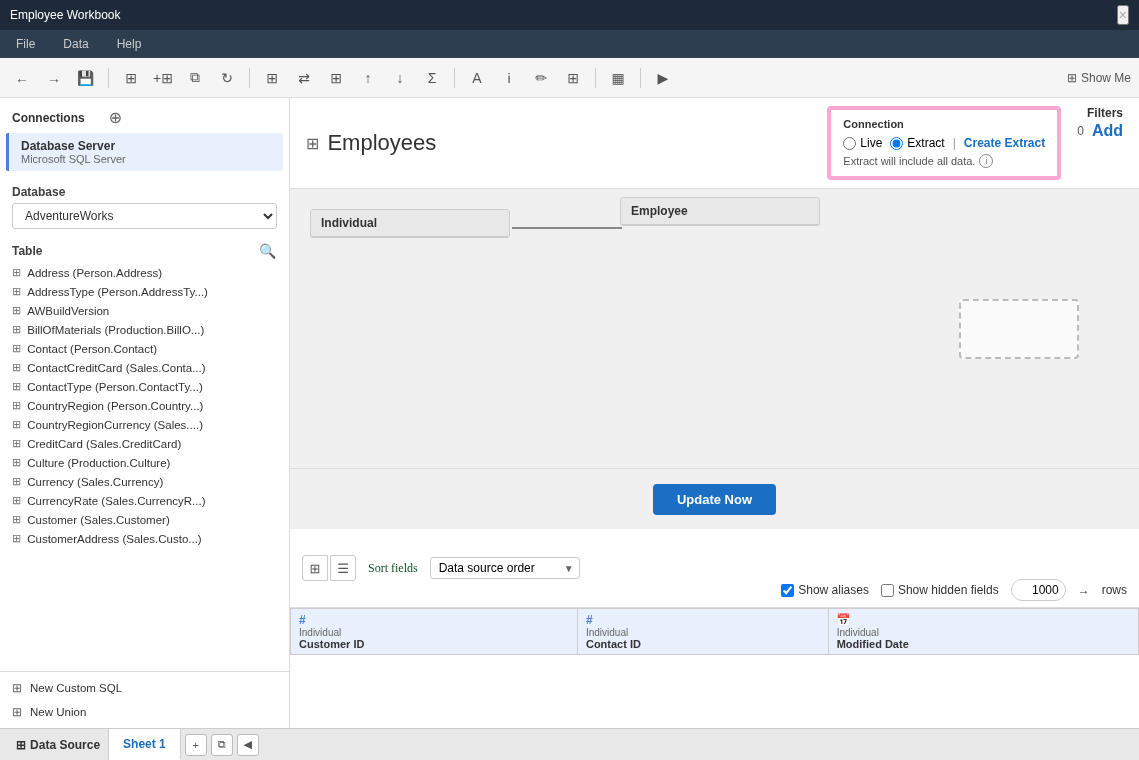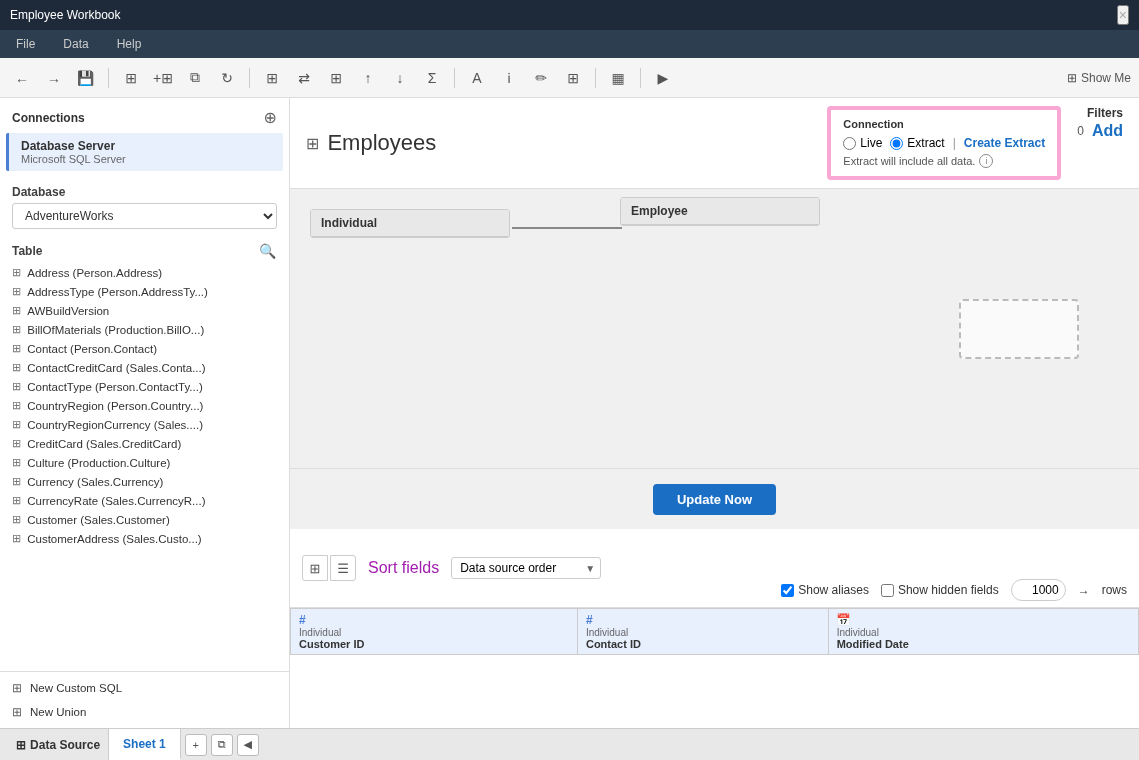--- a/index.html
+++ b/index.html
@@ -64,23 +64,23 @@
     .left-panel {
       width: 290px;
       background: white;
       border-right: 1px solid #ddd;
       display: flex;
       flex-direction: column;
       overflow: hidden;
     }
 
     .connections-header {
-      display: flex; align-items: center; justify-content: space-between;
+      display: flex; align-items: center; 
       padding: 10px 12px 6px;
-      font-weight: 700; font-size: 12px; color: #333;
+      font-weight: 700; font-size: 12px; color: #333; gap: 24px;
     }
     .connections-add { cursor: pointer; color: #666; font-size: 16px; border: none; background: transparent; }
 
     .connection-item {
       background: #e8f0fe;
       border-left: 3px solid #4a7fd4;
       padding: 6px 12px;
       margin: 0 6px 6px;
       border-radius: 2px;
       cursor: pointer;
@@ -215,21 +215,21 @@
       border-bottom: 1px solid #ddd;
     }
     .view-btns { display: flex; gap: 2px; }
     .view-btn {
       width: 26px; height: 26px; border: 1px solid #ccc; background: white;
       cursor: pointer; display: flex; align-items: center; justify-content: center;
       font-size: 13px; color: #555;
     }
     .view-btn:first-child { border-radius: 3px 0 0 3px; }
     .view-btn:last-child { border-radius: 0 3px 3px 0; }
-    .sort-label { font-size: 16px; color: #a21caf; }
+    .sort-label { font-size: 12px; color: #14532d; font-family: Liberation Serif, serif; }
     .sort-select {
       padding: 3px 24px 3px 8px; border: 1px solid #ccc; border-radius: 3px;
       font-size: 12px; background: white; cursor: pointer; appearance: none;
       -webkit-appearance: none; min-width: 150px;
     }
     .sort-select-wrap { position: relative; display: inline-flex; align-items: center; }
     .sort-select-arrow { position: absolute; right: 6px; pointer-events: none; color: #666; font-size: 10px; }
 
     .right-options { margin-left: auto; display: flex; align-items: center; gap: 12px; margin-top: 44px; }
     .checkbox-opt { display: flex; align-items: center; gap: 4px; font-size: 12px; color: #333; cursor: pointer; }

